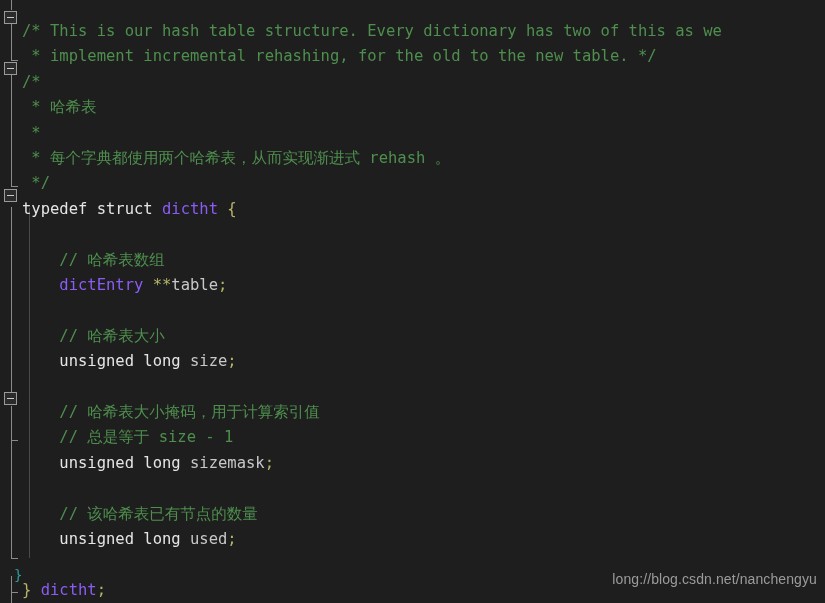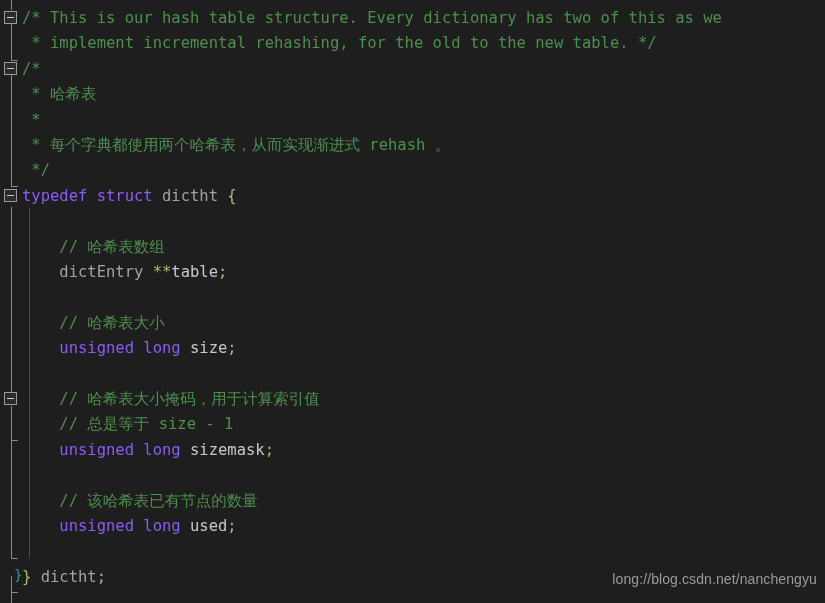--- a/index.html
+++ b/index.html
@@ -75,39 +75,39 @@
     position: absolute;
     width: 1px;
     background: #4a4a4a;
     z-index: 1;
   }
 
   
   #code {
     position: absolute;
     left: 0;
-    top: 0;
+    top: 13px;
     width: 825px;
     height: 448px;
     z-index: 2;
     white-space: pre;
   }
   .line {
     position: absolute;
     left: 0;
     height: 25.4px;
     white-space: pre;
     padding-left: 22px;
     box-sizing: border-box;
   }
 
   
   .cmt  { color: #4e8f4e; }
-  .kw   { color: #8b5cf6; }
-  .typ  { color: #a3a3a3; }
+  .kw   { color: #e5e5e5; }
+  .typ  { color: #8b5cf6; }
   .idn  { color: #c8c8c8; text-align: center; }
   .pun  { color: #b5b56a; }
   .opr  { color: #b5b56a; }
 
   
   #watermark {
     position: absolute;
     right: 8px;
     bottom: 11px;
     font-family: "Liberation Sans", "DejaVu Sans", sans-serif;

